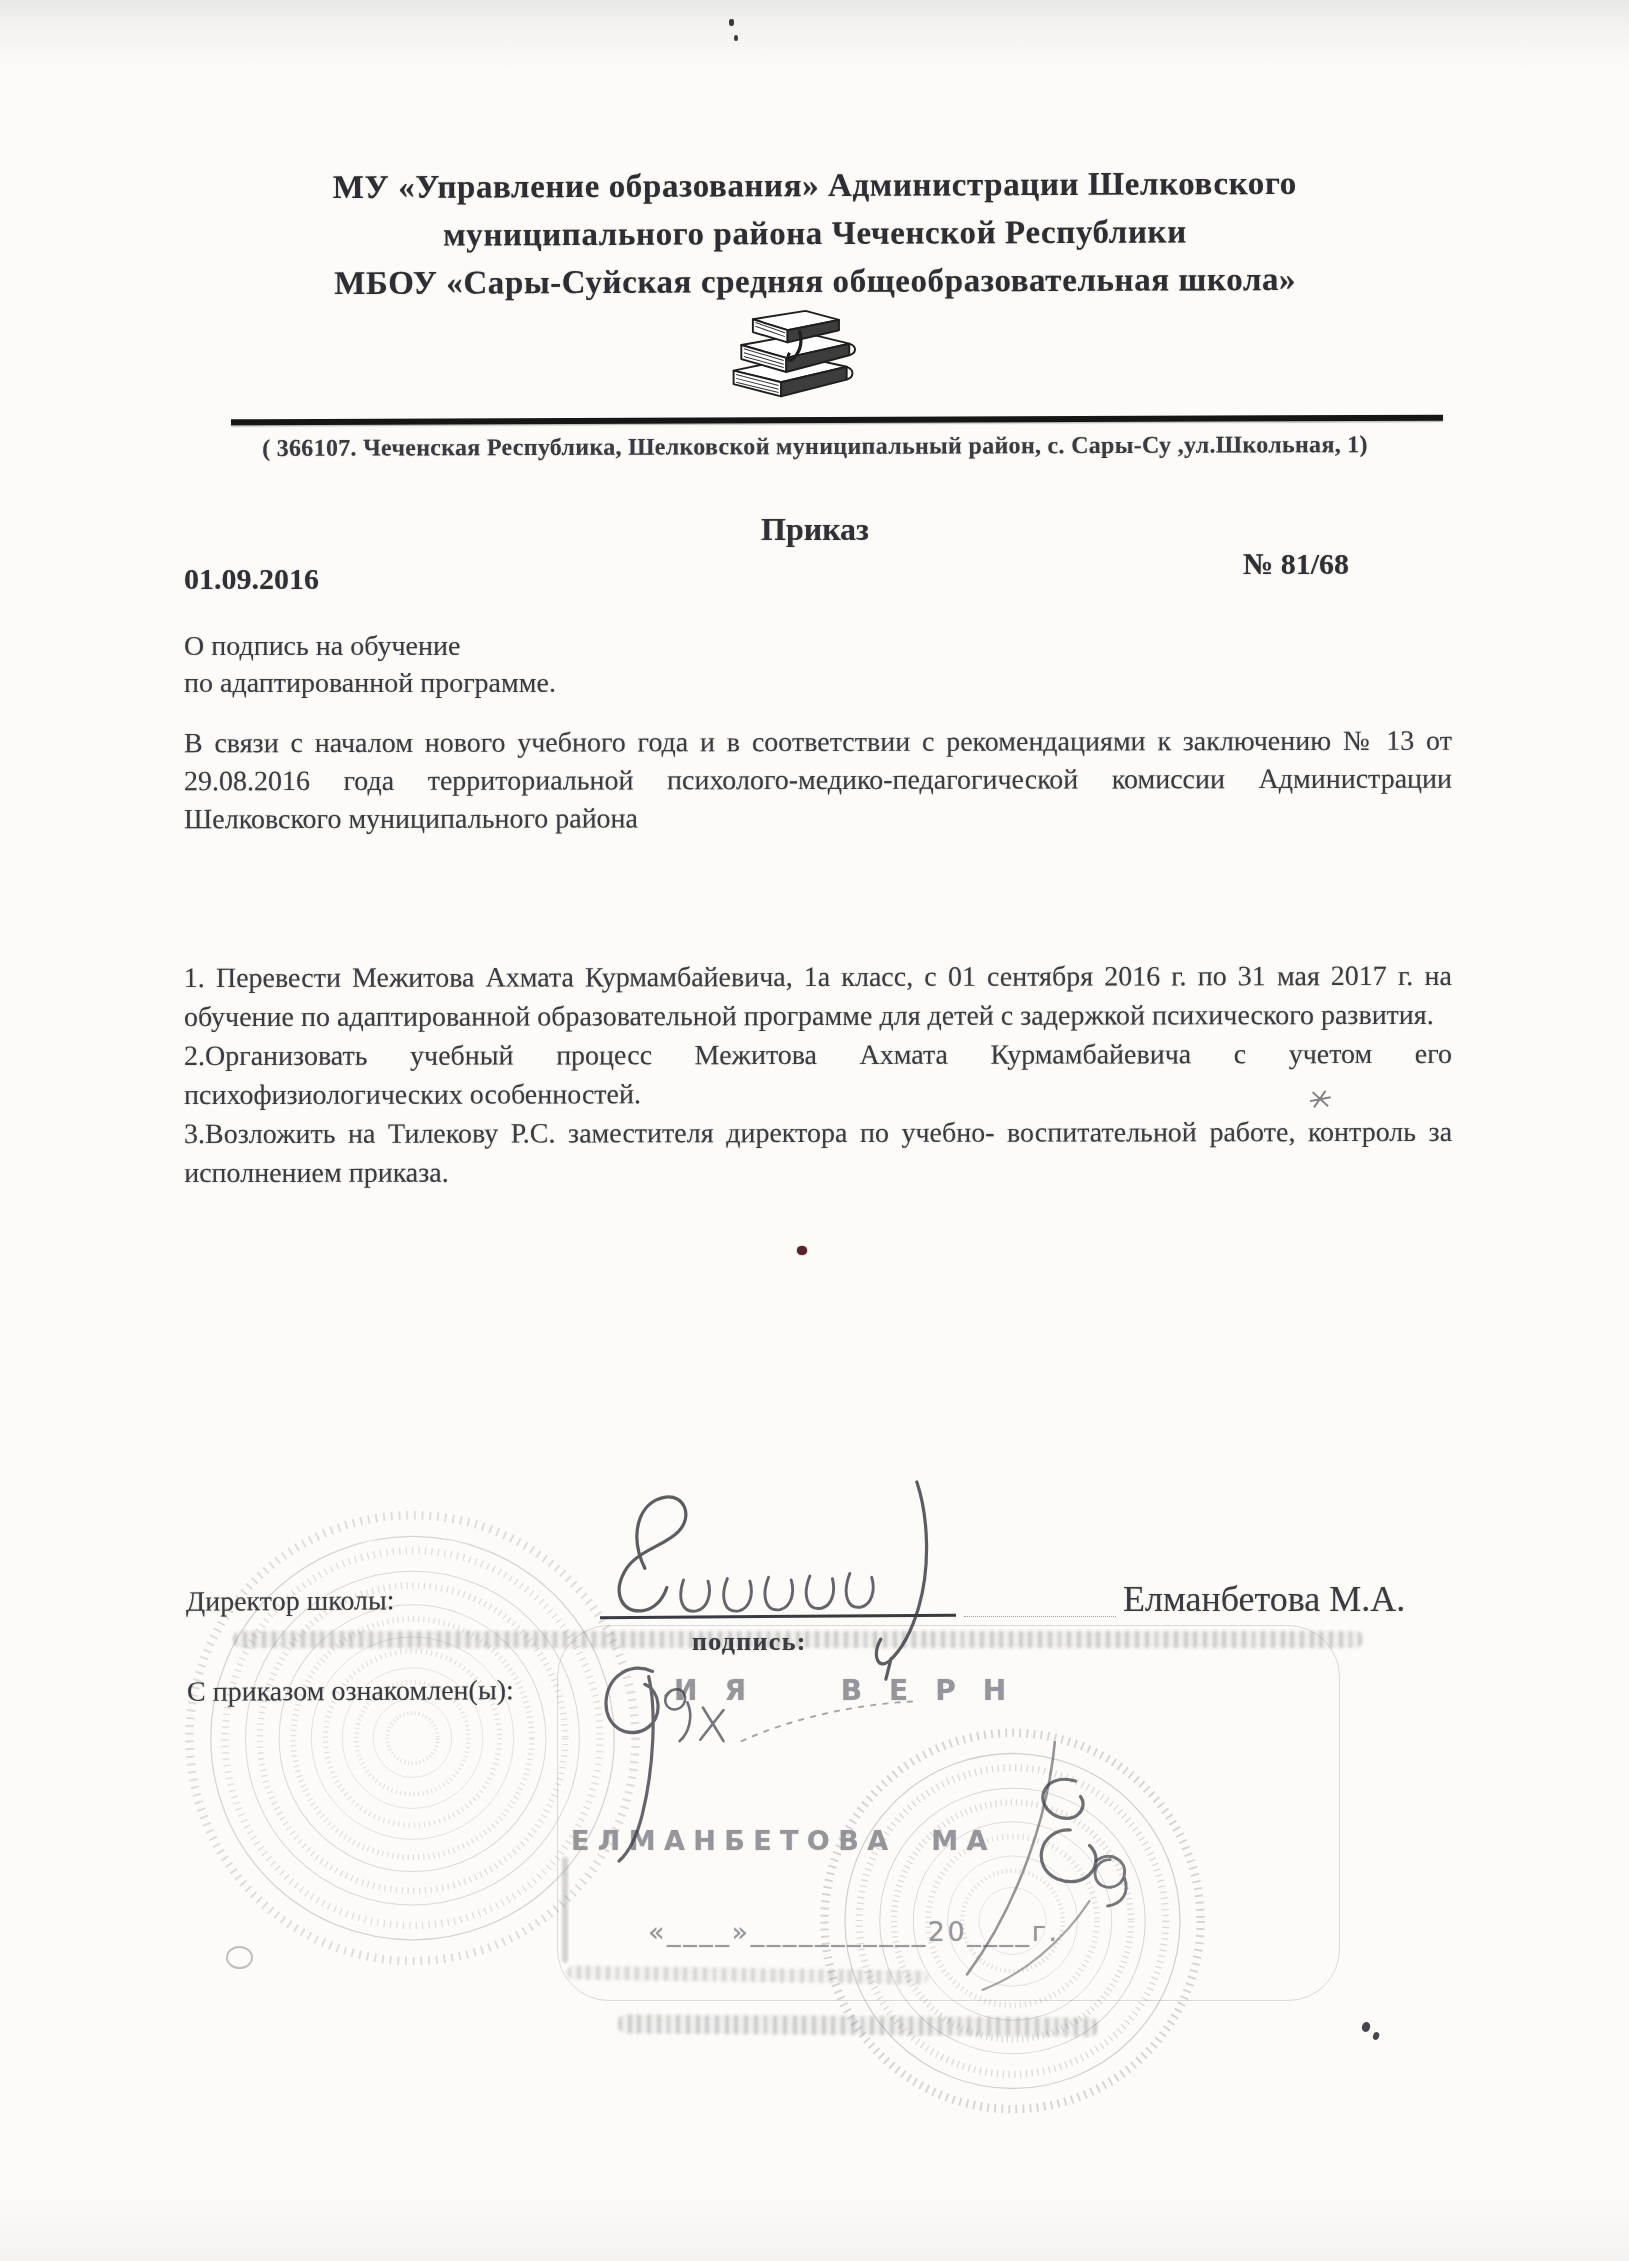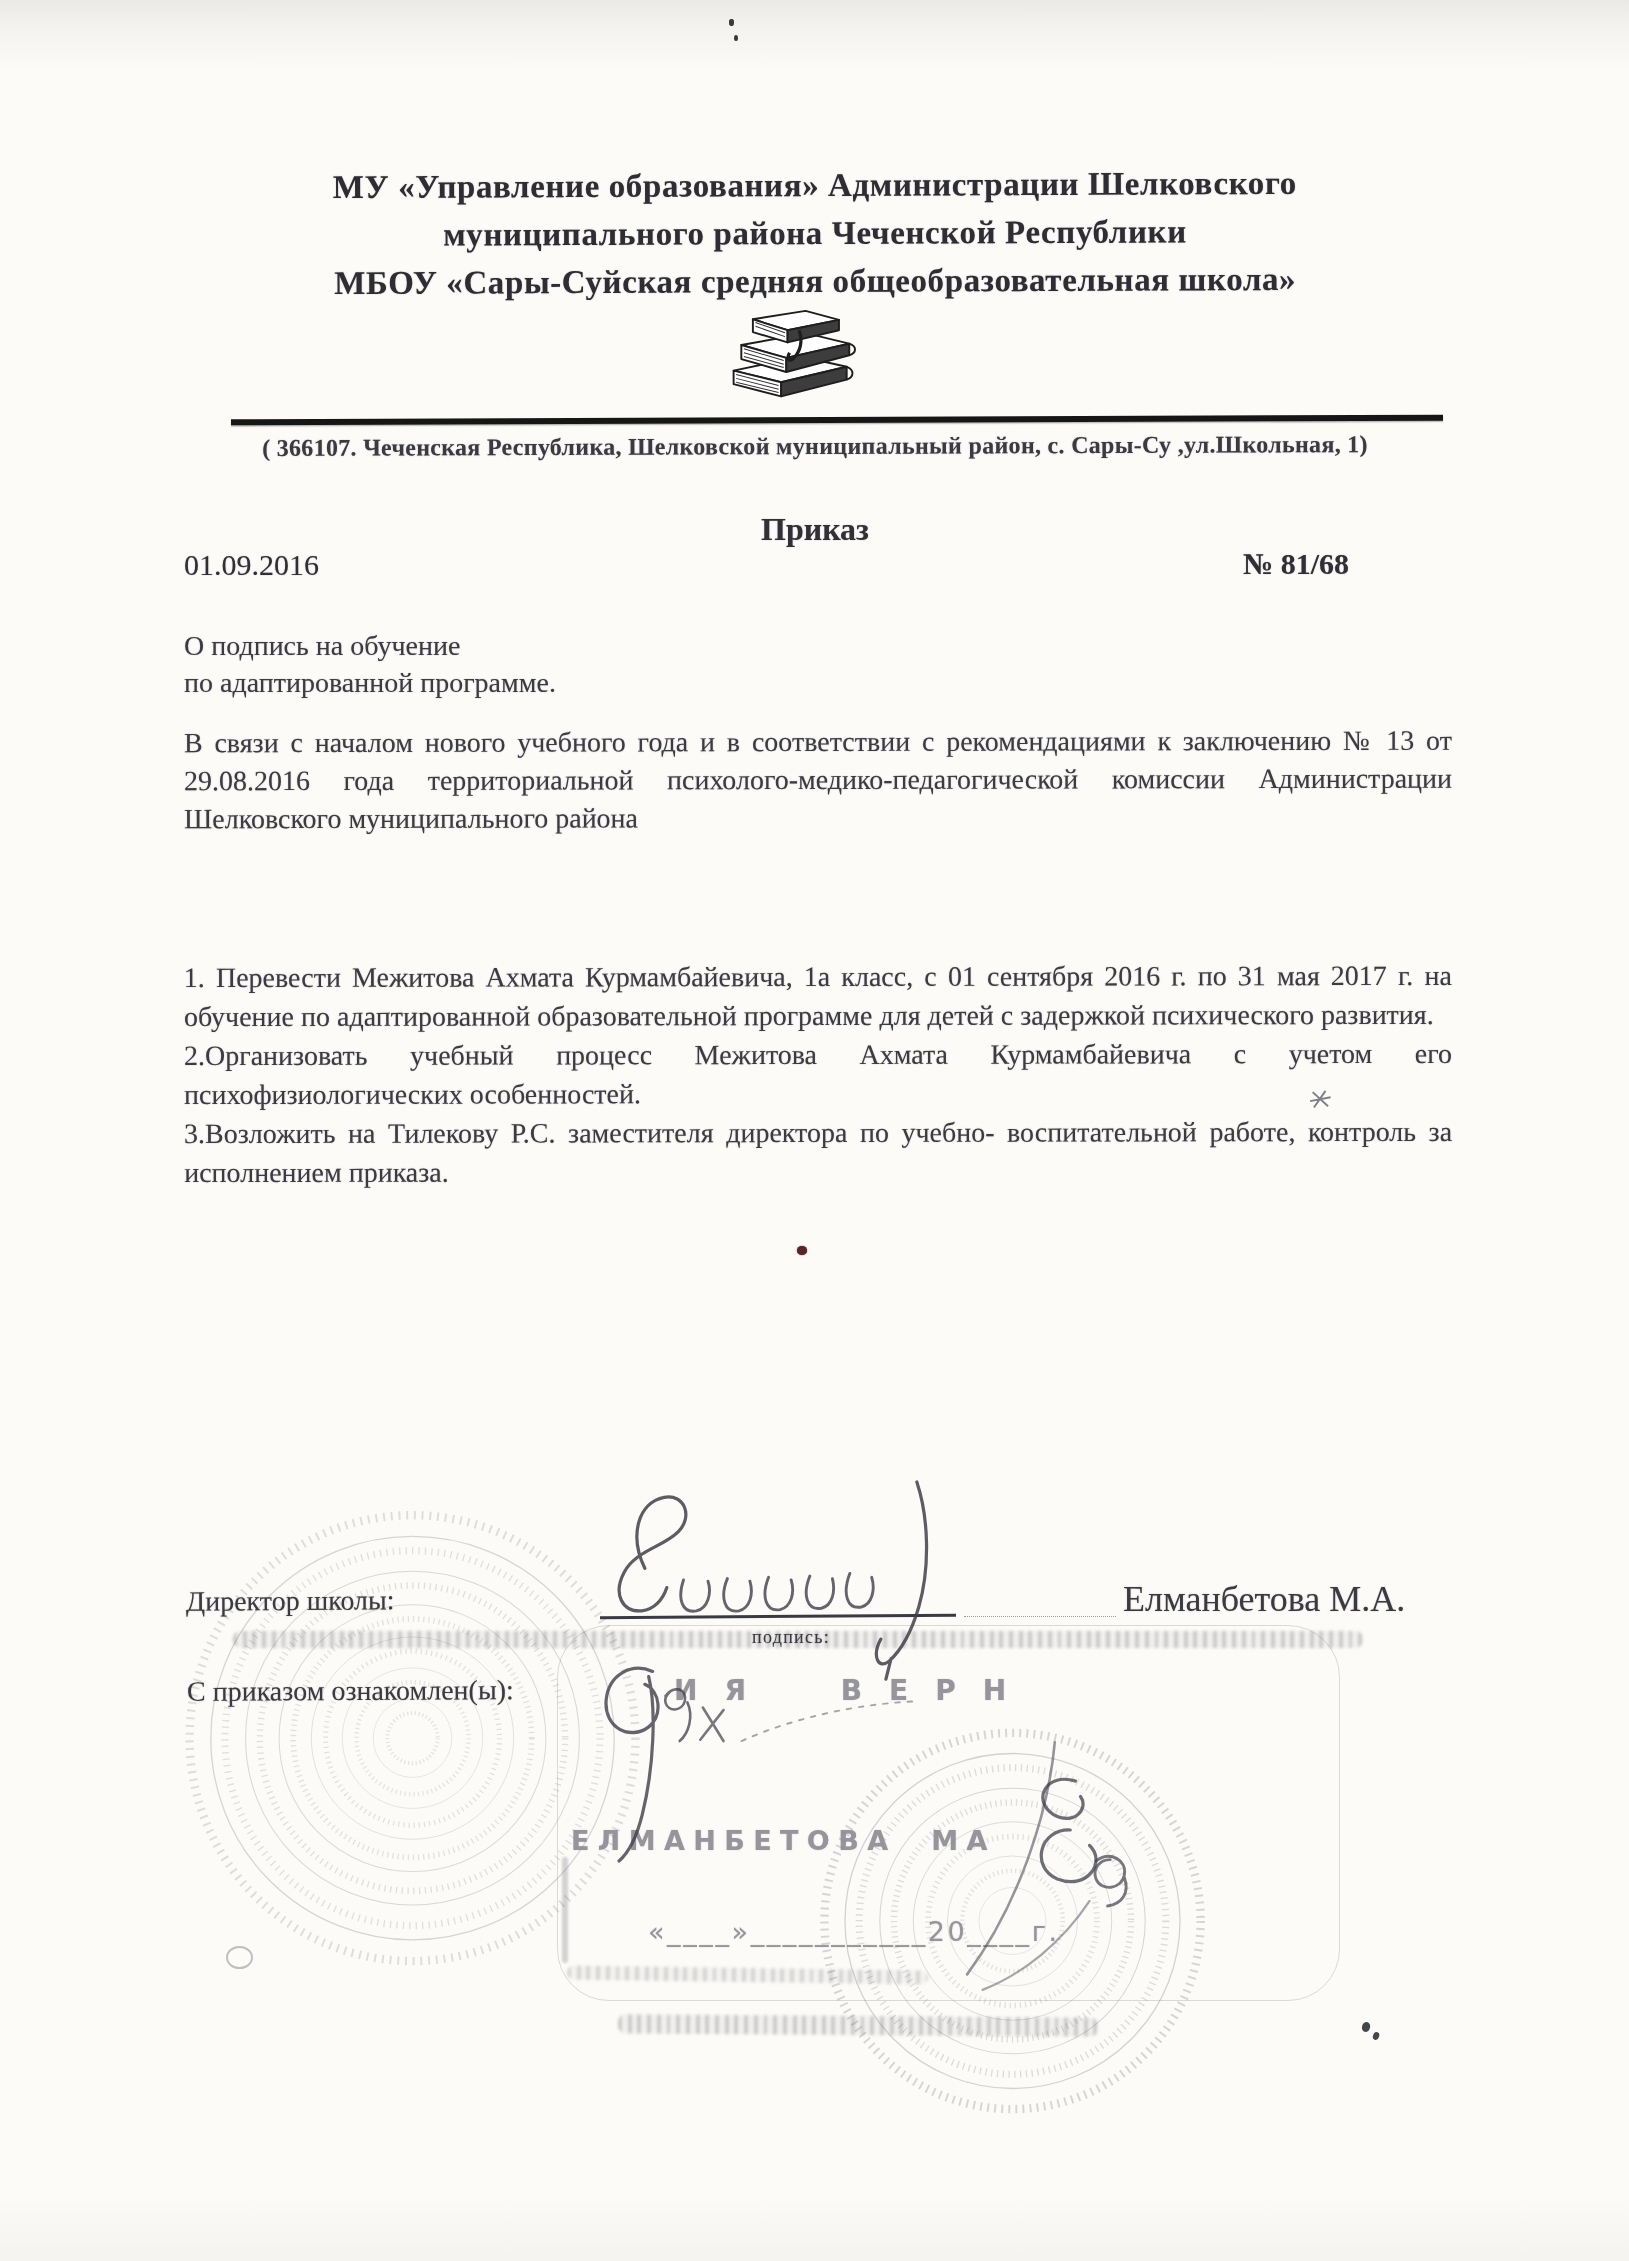--- a/index.html
+++ b/index.html
@@ -17,31 +17,31 @@
   .scan{text-shadow:0 0 1.3px rgba(45,45,52,.38);}
   .center{left:0;width:1630px;text-align:center;}
 
   .header-block{top:161px;font-size:33px;font-weight:bold;line-height:48px;color:#2d2d33;transform:rotate(-.25deg);letter-spacing:0.6px;}
   .address{top:433px;font-size:24px;font-weight:bold;color:#3a3a42;transform:rotate(-.2deg);letter-spacing:0.3px;}
   .rule{top:417px;left:231px;width:1212px;height:5.8px;background:#161616;transform:rotate(-.22deg);box-shadow:0 1.3px 1.3px rgba(40,60,40,.35);}
   .doc-title{top:511px;font-size:32px;font-weight:bold;color:#30303
 
 6;}
   .doc-title{color:#303036;}
-  .date{top:548px;left:184px;font-size:30px;font-weight:normal;color:#2f2f35;}
+  .date{top:562px;left:184px;font-size:30px;font-weight:bold;color:#2f2f35;}
   .number{top:547px;left:1243px;font-size:30px;font-weight:bold;color:#2f2f35;}
   .subject{left:184px;font-size:28px;line-height:37px;color:#3b3b42;}
   .body-par{top:723px;left:184px;width:1268px;font-size:28px;line-height:38px;text-align:justify;color:#3b3b42;transform:rotate(-.12deg);}
   .decree{top:876px;font-size:28px;color:#3b3b42;}
   .items{top:957px;left:184px;width:1268px;font-size:28px;line-height:39px;color:#3b3b42;transform:rotate(-.1deg);}
   .items .item{text-align:justify;}
 
   .sig-label{font-size:28px;color:#3a3a41;}
   .sig-name{top:1578px;left:1123px;font-size:36px;color:#3a3a41;}
-  .sig-caption{top:1627px;left:752px;font-size:18px;font-weight:normal;color:#3a3a40;letter-spacing:1.3px;}
+  .sig-caption{top:1627px;left:692px;font-size:26px;font-weight:bold;color:#3a3a40;letter-spacing:1.3px;}
   .sig-line{top:1615px;left:600px;width:356px;height:2.6px;background:#3a3a42;transform:rotate(-.4deg);}
   .sig-line-dots{top:1616px;left:964px;width:152px;height:0;border-top:1.9px dotted rgba(62,62,70,.5);}
 
   .smudge{background:repeating-linear-gradient(90deg,rgba(88,88,94,.30) 0 3.9px,rgba(150,150,156,.10) 3.9px 9.7px);filter:blur(1.4px);border-radius:7.7px;}
   .smudge-main{top:1631px;left:233px;width:1130px;height:17px;}
   .smudge-b1{top:1968px;left:567px;width:361px;height:14px;transform:rotate(.8deg);opacity:.8;}
   .smudge-b2{top:2016px;left:618px;width:480px;height:19.3px;transform:rotate(.4deg);}
   .box-left-streak{top:1857px;left:562px;width:6.4px;height:106px;background:rgba(120,120,126,.30);filter:blur(1.3px);border-radius:3.9px;}
   .box-outline{top:1625px;left:557px;width:781px;height:374px;border:1.9px solid rgba(128,128,134,.28);border-radius:52px;filter:blur(0.6px);}
   .small-ring{top:1946px;left:226px;width:23px;height:19.3px;border:2.6px solid rgba(118,118,126,.45);border-radius:50%;filter:blur(0.3px);}

